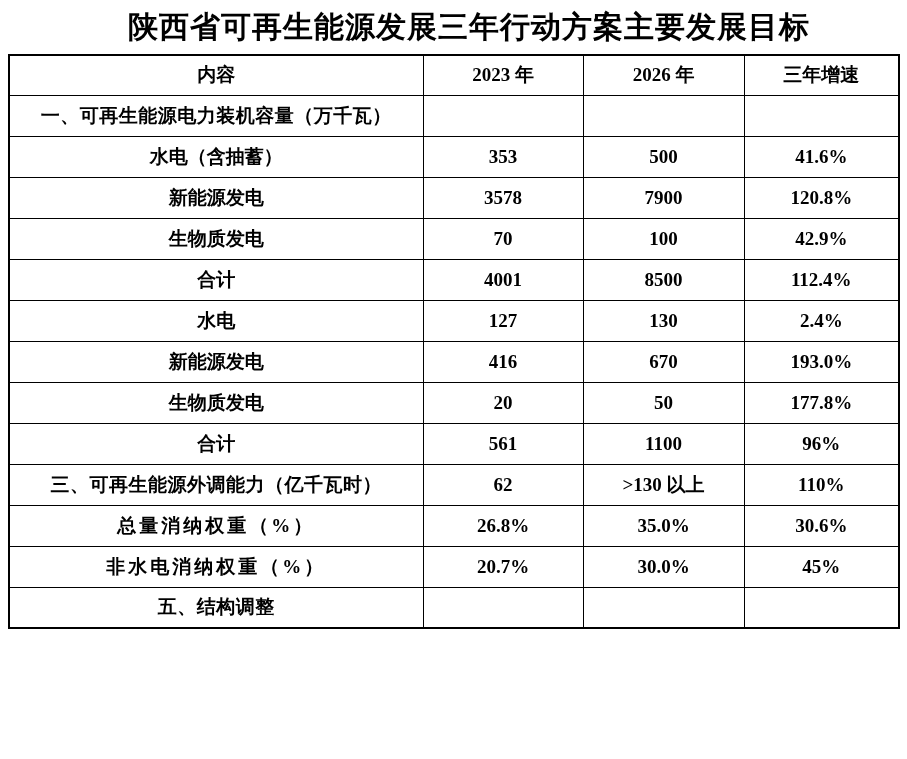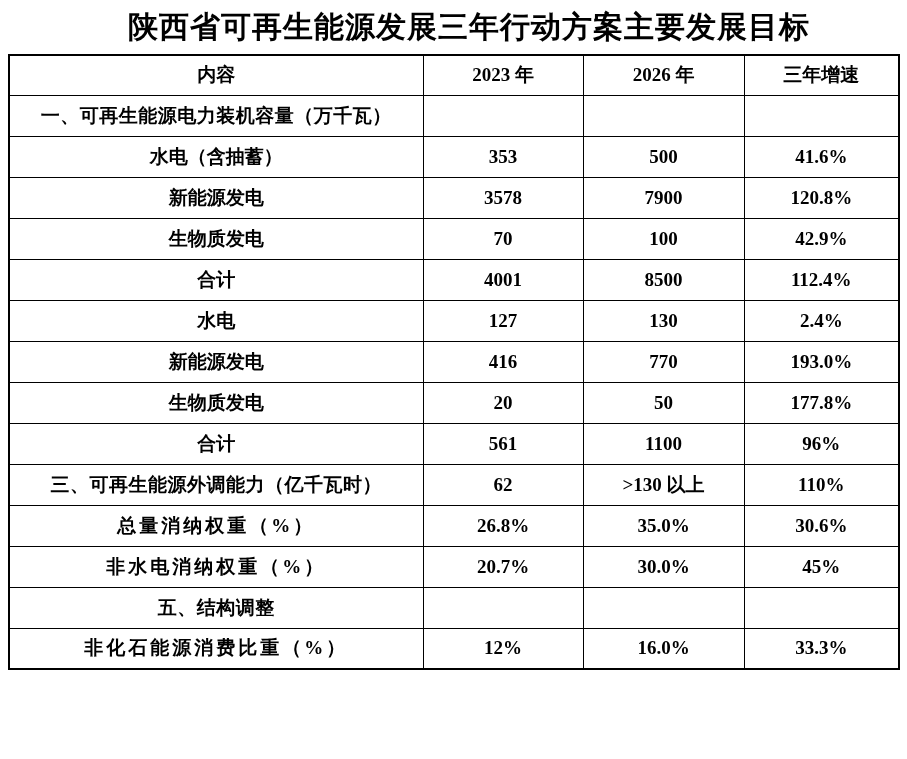--- a/index.html
+++ b/index.html
@@ -123,21 +123,21 @@
         </tr>
         <tr>
           <td class="data-label">水电</td>
           <td>127</td>
           <td>130</td>
           <td>2.4%</td>
         </tr>
         <tr>
           <td class="data-label">新能源发电</td>
           <td>416</td>
-          <td>770</td>
+          <td>670</td>
           <td>193.0%</td>
         </tr>
         <tr>
           <td class="data-label">生物质发电</td>
           <td>20</td>
           <td>50</td>
           <td>177.8%</td>
         </tr>
         <tr>
           <td class="data-label">合计</td>
@@ -162,21 +162,15 @@
           <td>20.7%</td>
           <td>30.0%</td>
           <td>45%</td>
         </tr>
         <tr>
           <td class="section-label">五、结构调整</td>
           <td></td>
           <td></td>
           <td></td>
         </tr>
-        <tr>
-          <td class="data-label spaced">非化石能源消费比重（%）</td>
-          <td>12%</td>
-          <td>16.0%</td>
-          <td>33.3%</td>
-        </tr>
       </tbody>
   </table>
 </div>
 
 </body></html>

